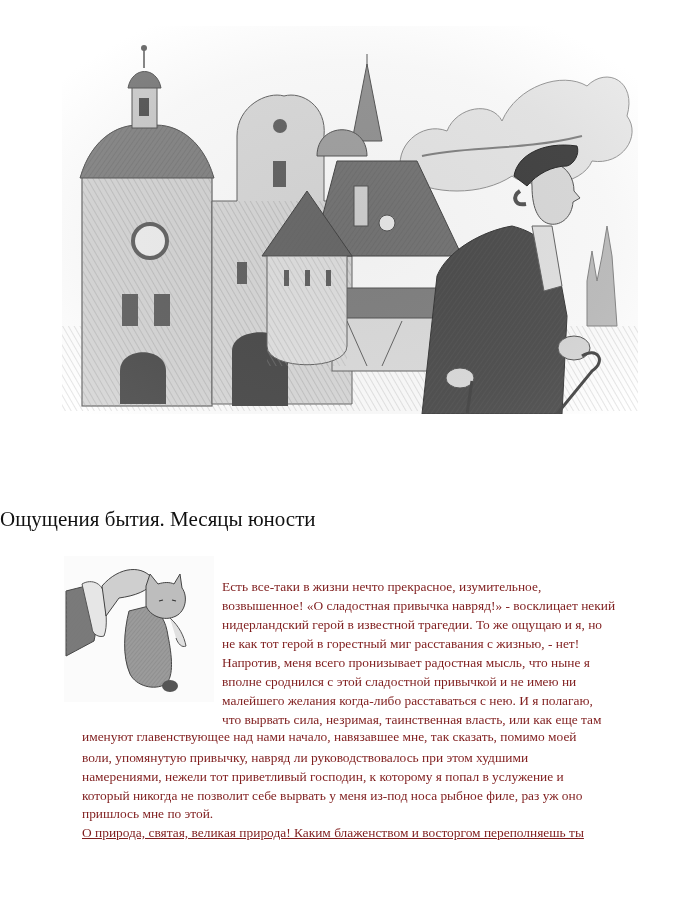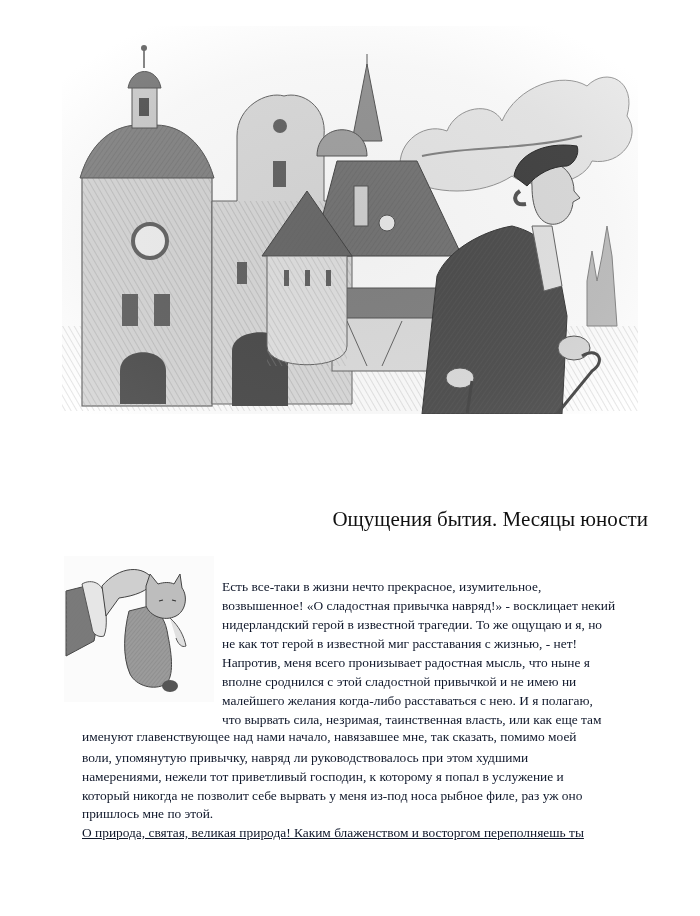--- a/index.html
+++ b/index.html
@@ -1,24 +1,24 @@
 <!DOCTYPE html>
 <html><head>
 <meta charset="utf-8">
 <style>
   html, body { margin: 0; padding: 0; background: #ffffff; }
   body { width: 700px; height: 916px; position: relative; overflow: hidden;
          font-family: "Liberation Serif", "DejaVu Serif", serif; color: #111; }
   .illus-main { position: absolute; left: 62px; top: 26px; width: 576px; height: 388px; }
   .illus-main svg { width: 100%; height: 100%; display: block; }
-  .chapter-title { position: absolute; left: 0; width: 648px; top: 506px; text-align: right;
+  .chapter-title { position: absolute; left: 0; width: 648px; top: 506px; text-align: left;
                    font-size: 21px; line-height: 26px; color: #111; margin: 0; font-weight: normal; }
   .illus-cat { position: absolute; left: 64px; top: 556px; width: 150px; height: 146px; }
   .illus-cat svg { width: 100%; height: 100%; display: block; }
-  .line { position: absolute; font-size: 13.4px; line-height: 18px; white-space: nowrap; color: #0f172a; }
+  .line { position: absolute; font-size: 13.4px; line-height: 18px; white-space: nowrap; color: #7f1d1d; }
 </style>
 </head>
 <body>
 
 <div>
 
   <div class="illus-main">
     <svg viewBox="0 0 576 388" xmlns="http://www.w3.org/2000/svg">
       <defs>
         <radialGradient id="fadeMain" cx="50%" cy="55%" r="65%">
@@ -132,21 +132,21 @@
       <path d="M95 45 L99 44 M108 44 L112 45" stroke="#333" stroke-width="1.2"></path>
 
       <path d="M106 62 C115 70 120 80 122 90 C118 92 114 88 112 82" fill="#e0e0e0" stroke="#555"></path>
       <ellipse cx="106" cy="130" rx="8" ry="6" fill="#555"></ellipse>
     </svg>
   </div>
 
   <div class="line" style="left:222px; top:578px;">   Есть все-таки в жизни нечто прекрасное, изумительное,</div>
   <div class="line" style="left:222px; top:597px;">возвышенное! «О сладостная привычка навряд!» - восклицает некий</div>
   <div class="line" style="left:222px; top:616px;">нидерландский герой в известной трагедии. То же ощущаю и я, но</div>
-  <div class="line" style="left:222px; top:635px;">не как тот герой в известной миг расставания с жизнью, - нет!</div>
+  <div class="line" style="left:222px; top:635px;">не как тот герой в горестный миг расставания с жизнью, - нет!</div>
   <div class="line" style="left:222px; top:654px;"> Напротив, меня всего пронизывает радостная мысль, что ныне я</div>
   <div class="line" style="left:222px; top:673px;text-align:center;">вполне сроднился с этой сладостной привычкой и не имею ни</div>
   <div class="line" style="left:222px; top:692px;">малейшего желания когда-либо расставаться с нею. И я полагаю,</div>
   <div class="line" style="left:222px; top:711px;">что вырвать сила, незримая, таинственная власть, или как еще там</div>
   <div class="line" style="left:82px; top:728px;">именуют главенствующее над нами начало, навязавшее мне, так сказать, помимо моей</div>
   <div class="line" style="left:82px; top:749px;">воли, упомянутую привычку, навряд ли руководствовалось при этом худшими</div>
   <div class="line" style="left:82px; top:768px;">намерениями, нежели тот приветливый господин, к которому я попал в услужение и</div>
   <div class="line" style="left:82px; top:787px;">который никогда не позволит себе вырвать у меня из-под носа рыбное филе, раз уж оно</div>
   <div class="line" style="left:82px; top:805px;">пришлось мне по этой.</div>
   <div class="line" style="left:82px; top:824px;text-decoration:underline;">О природа, святая, великая природа! Каким блаженством и восторгом переполняешь ты</div>

